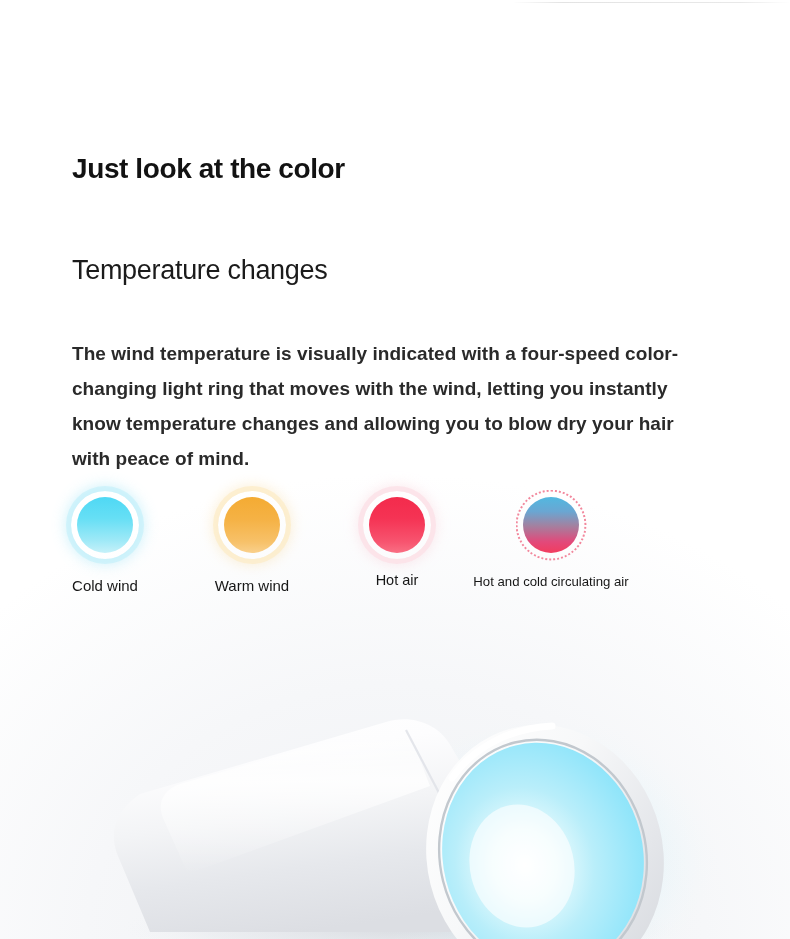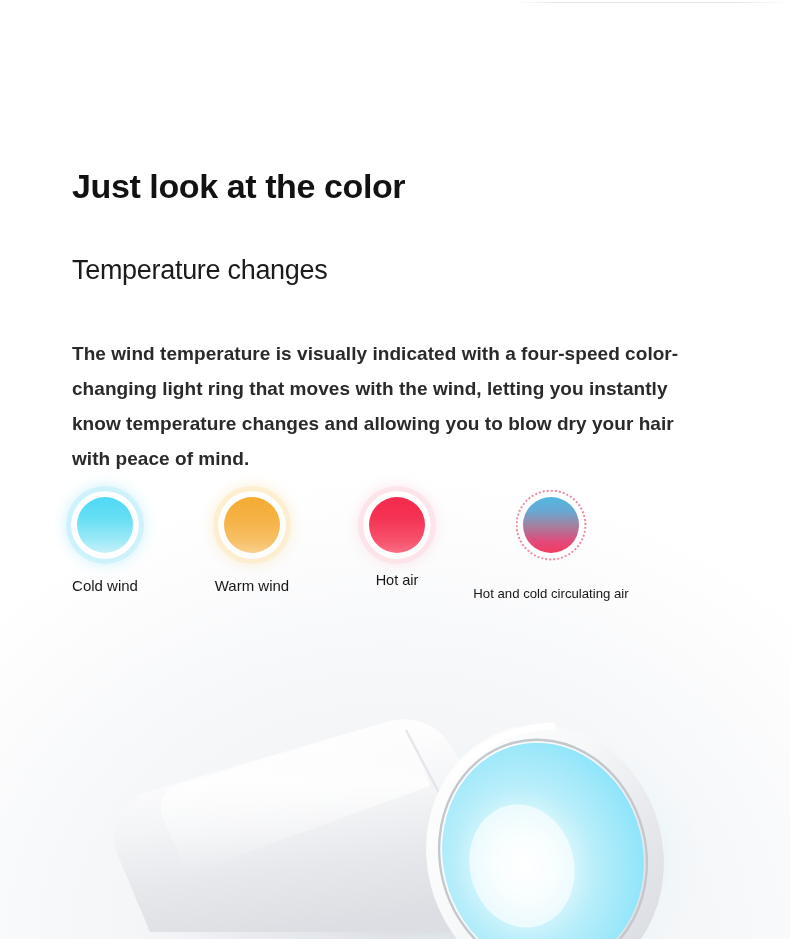--- a/index.html
+++ b/index.html
@@ -37,23 +37,23 @@
     width:278px;
     height:1px;
     background:linear-gradient(to right, rgba(0,0,0,0) 0%, rgba(0,0,0,0.11) 18%, rgba(0,0,0,0.09) 82%, rgba(0,0,0,0) 100%);
   }
 
   
   .copy { position:absolute; left:72px; top:0; width:660px; }
 
   .headline {
     position:absolute;
-    top:167px;
-    left:0;
-    font-size:34px;
+    top:153px;
+    left:0;
+    font-size:28px;
     font-weight:700;
     letter-spacing:-0.4px;
     color:#121212;
     white-space:nowrap;
   }
 
   .subhead {
     position:absolute;
     top:255px;
     left:0;
@@ -170,21 +170,21 @@
     background:linear-gradient(180deg, #52b8e0 0%, #6aa6d2 26%, #a4809f 52%, #e2497a 80%, #f23c5e 100%);
   }
 
   .cap-cold, .cap-warm { font-size:15px; }
   .cap-hot  { font-size:14.5px; }
   .cap-circ { font-size:13.2px; }
 
   
   .sw-cold .caption, .sw-warm .caption { margin-top:11px; }
   .sw-hot  .caption { margin-top:6px; }
-  .sw-circ .caption { margin-top:20px; }
+  .sw-circ .caption { margin-top:8px; }
 
   
   .product {
     position:absolute;
     left:0;
     top:660px;
     width:790px;
     height:279px;
     overflow:hidden;
   }

